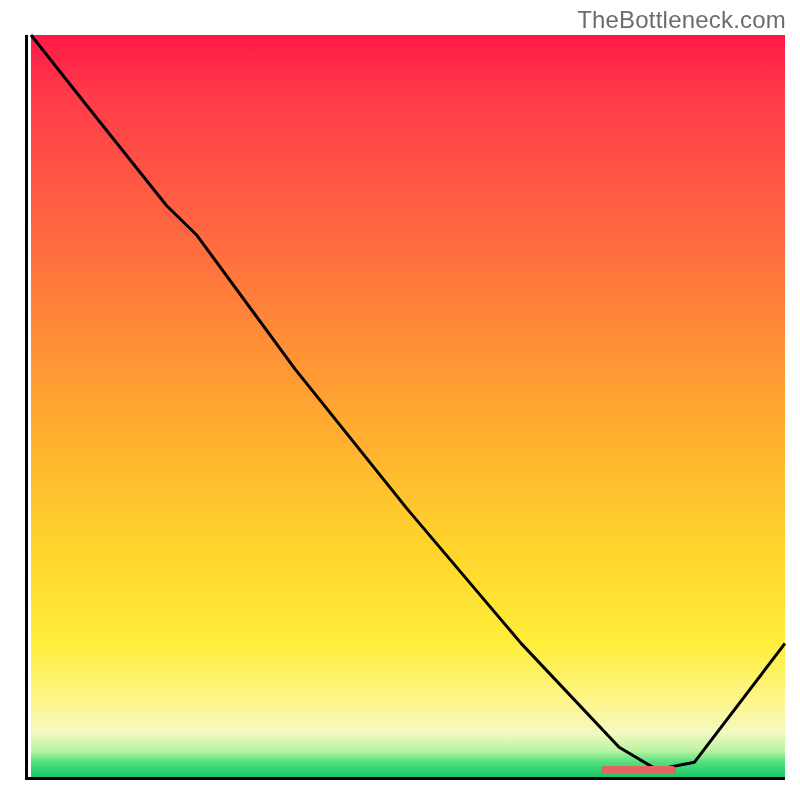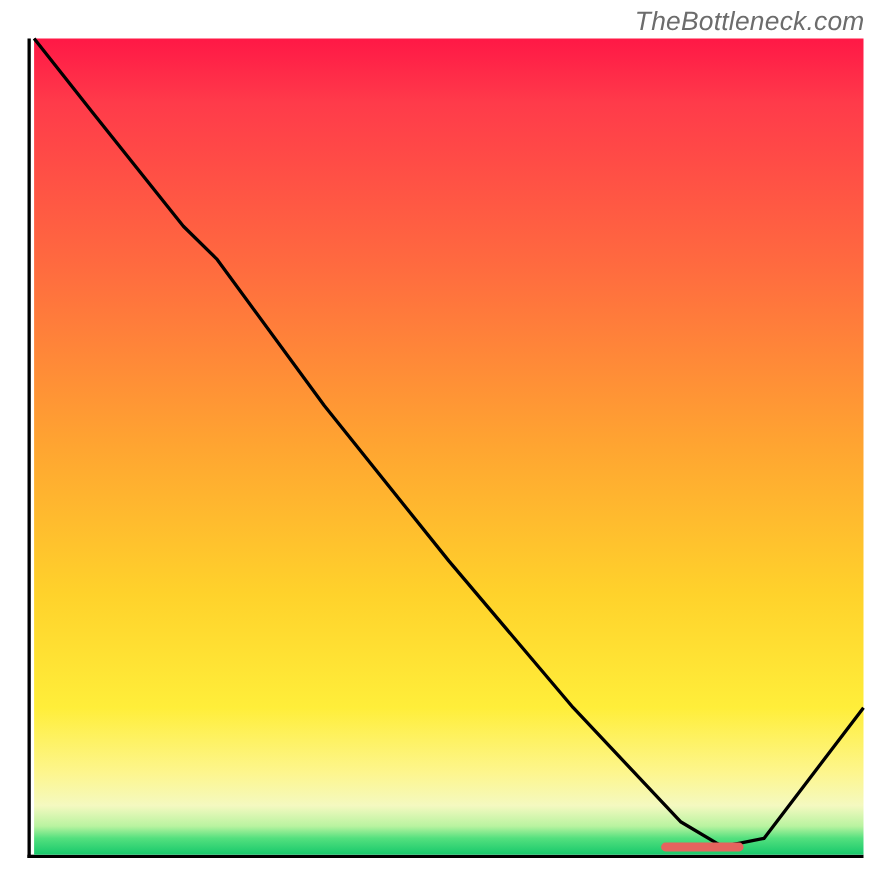--- a/index.html
+++ b/index.html
@@ -8,21 +8,20 @@
     width: 800px;
     height: 800px;
     background: #ffffff;
     font-family: Arial, Helvetica, sans-serif;
     overflow: hidden;
   }
   .wrap {
     position: relative;
     width: 800px;
     height: 664px;
-    font-style: italic;
   }
   .watermark {
     position: absolute;
     top: 6px;
     right: 14px;
     font-size: 24px;
     font-weight: 500;
     color: #6c6c6c;
     letter-spacing: 0.2px;
   }

